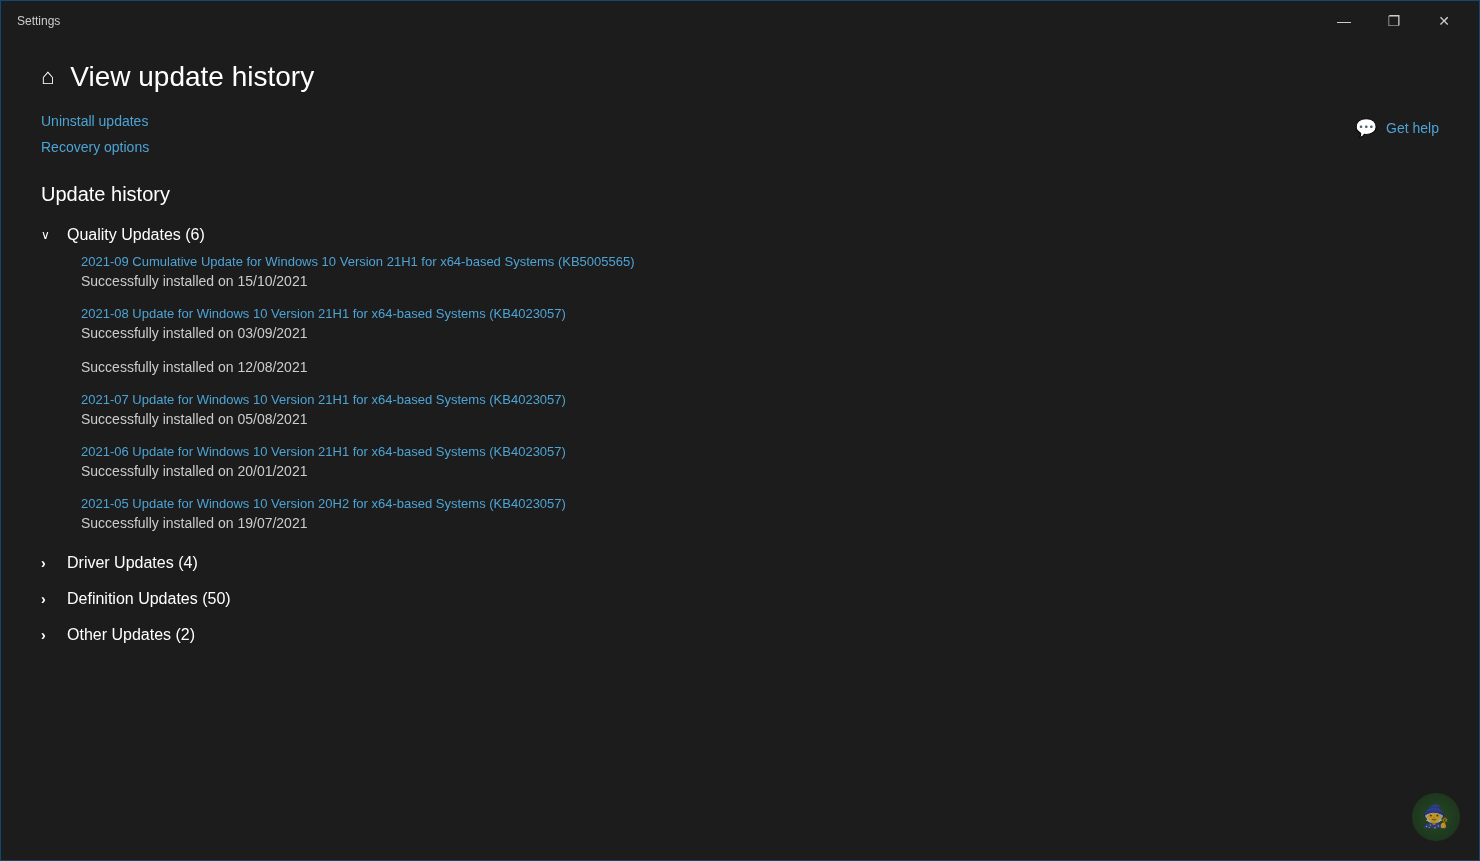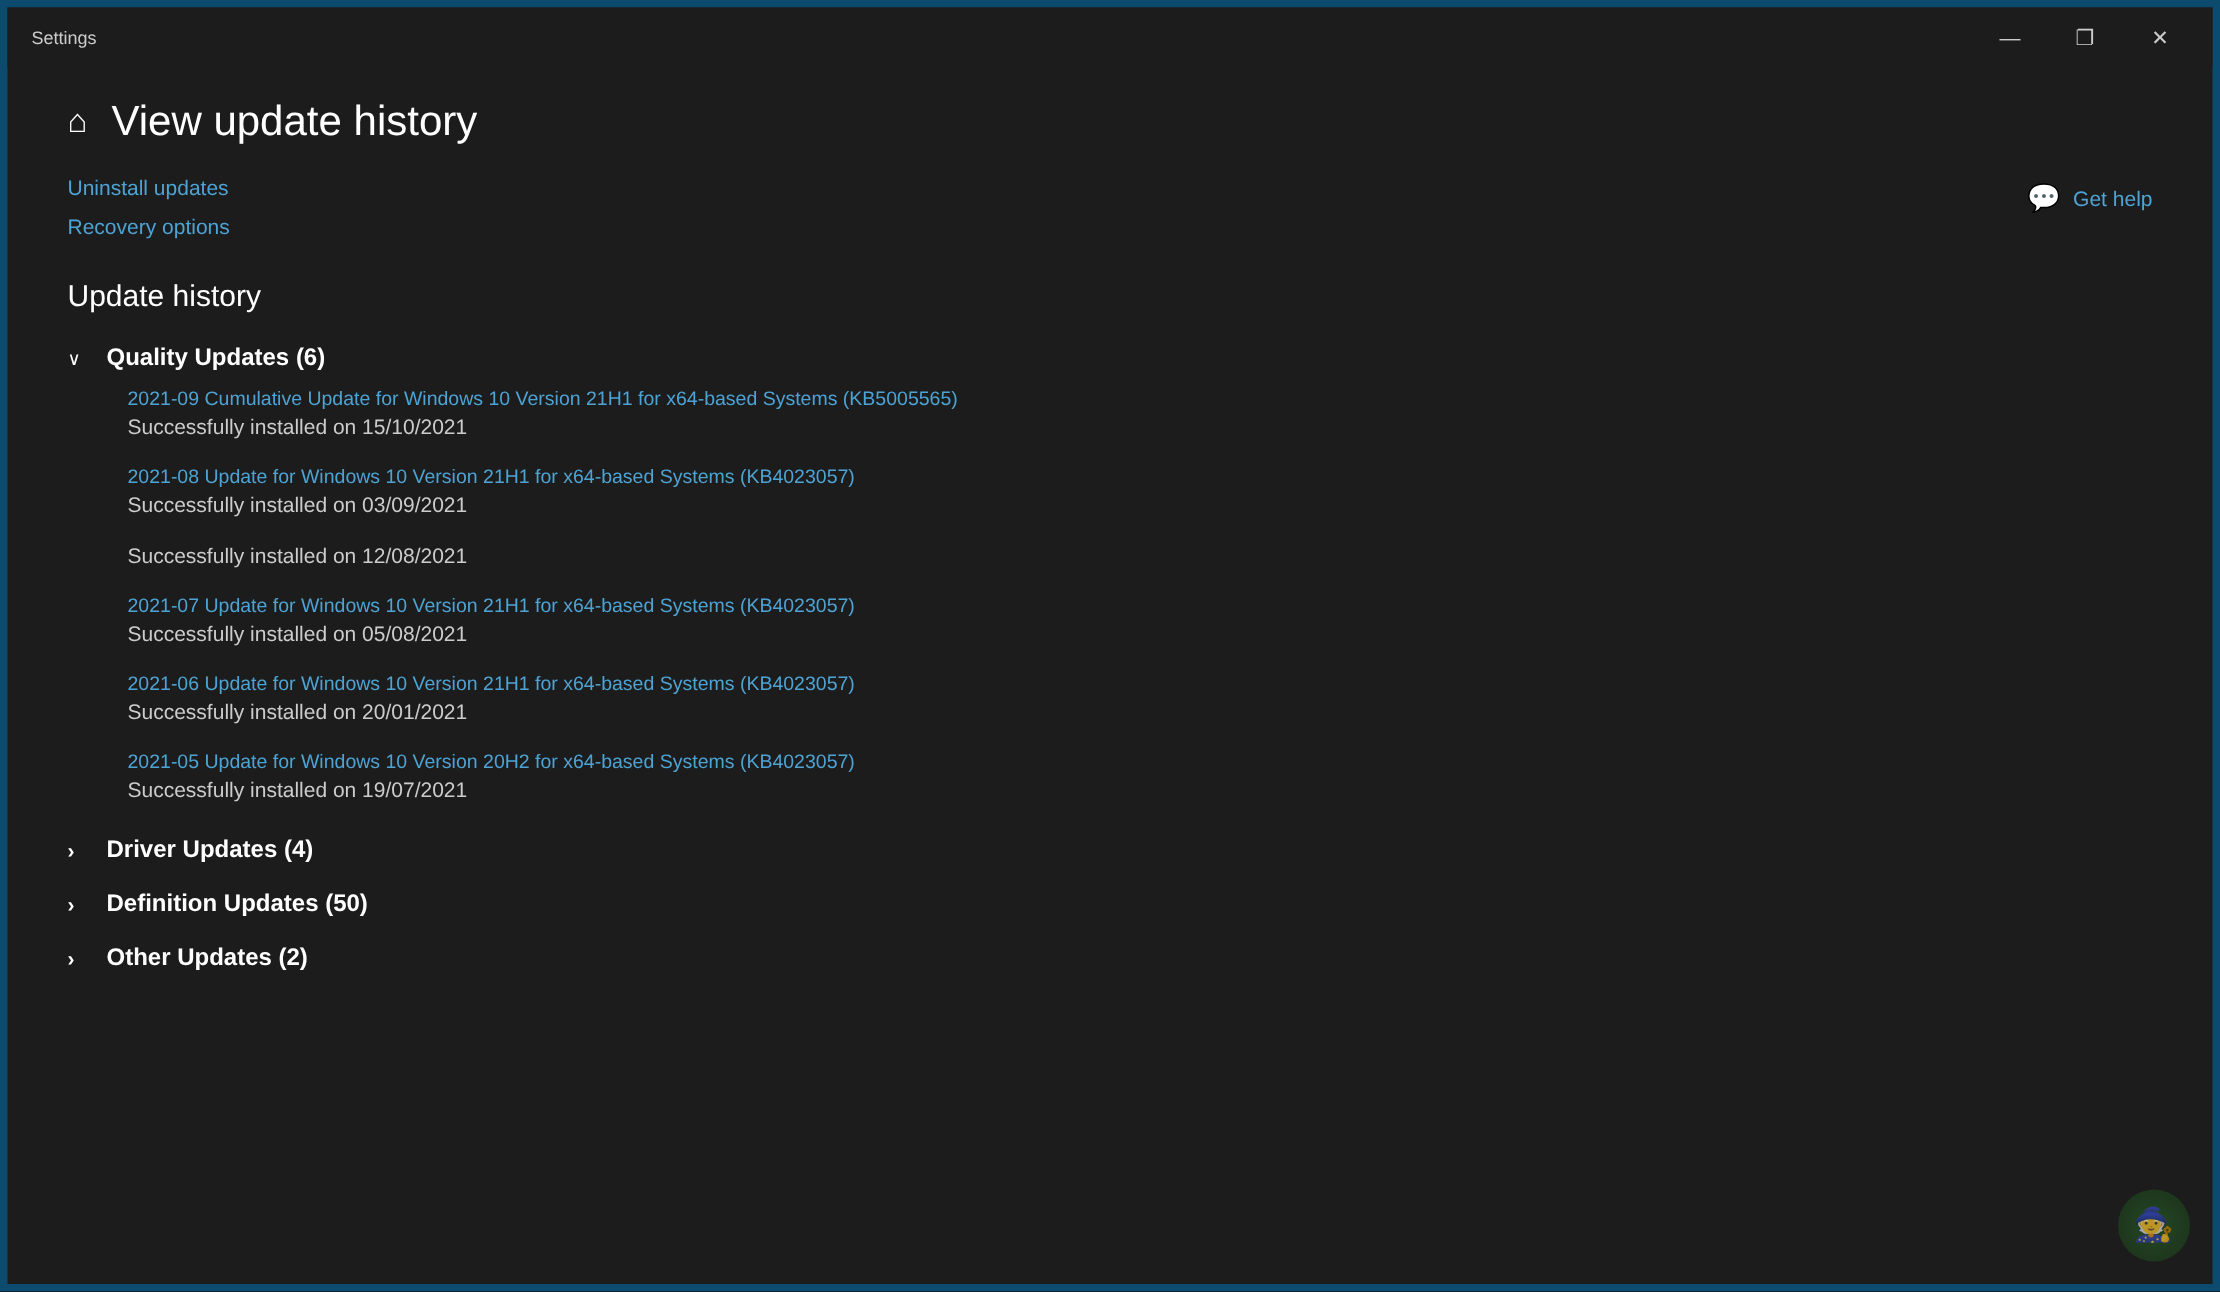--- a/index.html
+++ b/index.html
@@ -14,21 +14,21 @@
       background: #1a1a1a;
       font-family: 'Segoe UI', Arial, sans-serif;
       color: #ffffff;
       overflow: hidden;
     }
 
     .window {
       width: 1480px;
       height: 861px;
       background: #1c1c1c;
-      border: 5px solid #0c4a6e;
+      border: 1px solid #0c4a6e;
       display: flex;
       flex-direction: column;
     }
 
     .title-bar {
       height: 40px;
       background: #1c1c1c;
       display: flex;
       align-items: center;
       justify-content: space-between;
@@ -152,21 +152,21 @@
     .chevron {
       font-size: 12px;
       color: #ffffff;
       width: 16px;
       display: inline-block;
     }
 
     .category-label {
       font-size: 16px;
       color: #ffffff;
-      font-weight: 700;
+      font-weight: 400;
     }
 
     .update-entries {
       margin-left: 40px;
       margin-top: 4px;
     }
 
     .update-entry {
       margin-bottom: 16px;
     }

